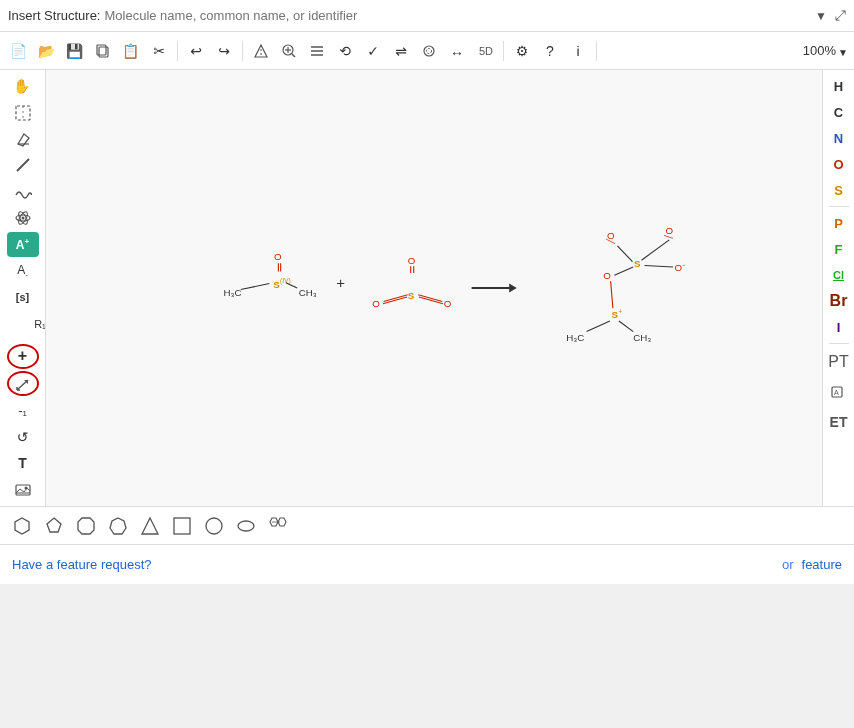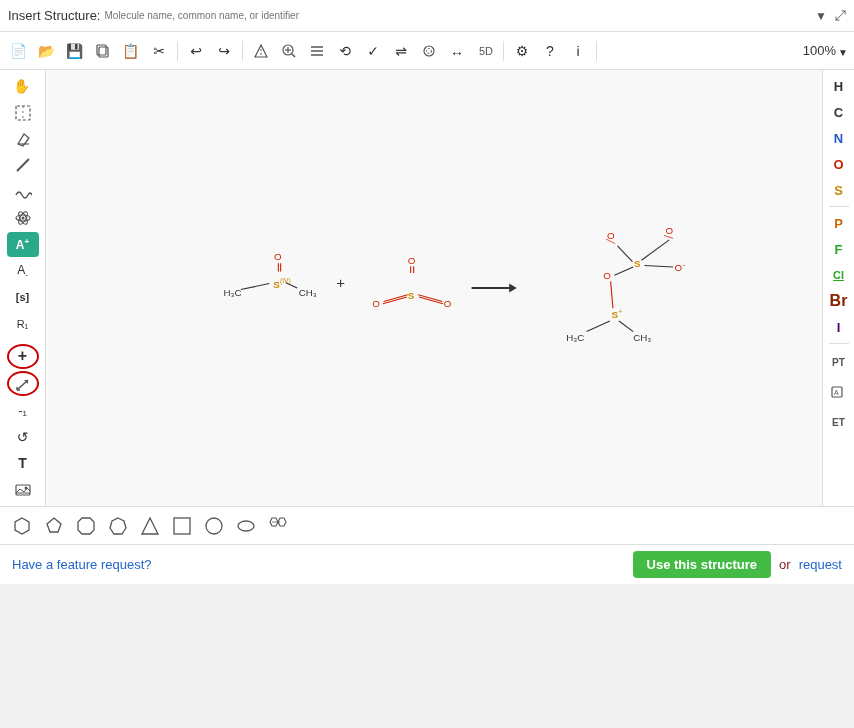--- a/index.html
+++ b/index.html
@@ -10,21 +10,21 @@
     
     .search-bar {
       display: flex; align-items: center; justify-content: space-between;
       border-bottom: 1px solid #ddd; padding: 4px 8px; height: 32px;
       background: #fff;
     }
     .search-bar-inner {
       display: flex; align-items: center; flex: 1;
     }
     .search-input {
-      border: none; outline: none; font-size: 10px; color: #a21caf;
+      border: none; outline: none; font-size: 13px; color: #a21caf;
       flex: 1; background: transparent;
     }
     .search-dropdown-icon { color: #555; font-size: 12px; cursor: pointer; margin-left: 4px; }
     .search-expand-icon { color: #555; font-size: 14px; cursor: pointer; margin-left: 8px; }
 
     
     .toolbar {
       display: flex; align-items: center; border-bottom: 1px solid #ddd;
       padding: 2px 6px; height: 38px; background: #fff; gap: 2px;
     }
@@ -102,21 +102,21 @@
       height: 40px; border-top: 1px solid #ddd; background: #fff;
       display: flex; align-items: center; justify-content: space-between;
       padding: 0 12px;
     }
     .feature-link { color: #2266cc; font-size: 13px; cursor: pointer; text-decoration: none; }
     .footer-right { display: flex; align-items: center; gap: 8px; }
     .use-structure-btn {
       background: #44bb44; color: #fff; border: none; border-radius: 4px;
       padding: 6px 14px; font-size: 13px; font-weight: bold; cursor: pointer;
     }
-    .or-text { font-size: 13px; color: #7f1d1d; }
+    .or-text { font-size: 13px; color: #3b82f6; }
     .cancel-link { color: #2266cc; font-size: 13px; cursor: pointer; text-decoration: none; }
   </style>
 </head>
 <body>
 
 <div class="app-container">
 
   <div class="search-bar">
     <div class="search-bar-inner">
       <span style="font-size:13px; color:#333; font-weight:500; margin-right:4px;">Insert Structure:</span>
@@ -226,21 +226,21 @@
       <button class="tool-btn teal-bg" title="Superscript">
         <span style="font-size:12px; font-weight:bold;">A<sup style="font-size:8px;">+</sup></span>
       </button>
       <button class="tool-btn" title="Subscript">
         <span style="font-size:12px;">A<sub style="font-size:8px;">-</sub></span>
       </button>
       <button class="tool-btn" title="Bracket">
         <span style="font-size:11px; font-weight:bold;">[s]</span>
       </button>
       <button class="tool-btn" title="R-group">
-        <span style="font-size:11px;">R₁</span>
+        <span style="font-size:11px;padding-left:35px;">R₁</span>
       </button>
       <button class="tool-btn highlight-circle" title="Zoom in" style="margin-top:6px;">
         <span style="font-size:16px; font-weight:bold; line-height:1;">+</span>
       </button>
       <button class="tool-btn highlight-circle" title="Zoom arrow">
         <svg width="18" height="18" viewBox="0 0 18 18">
             <line x1="3" y1="15" x2="14" y2="5" stroke="#555" stroke-width="1.5"></line>
             <polygon points="14,5 10,5 14,9" fill="#555"></polygon>
             <line x1="3" y1="15" x2="6" y2="15" stroke="#555" stroke-width="1.5"></line>
             <line x1="3" y1="12" x2="3" y2="15" stroke="#555" stroke-width="1.5"></line>
@@ -345,28 +345,28 @@
       <button class="element-btn elem-N">N</button>
       <button class="element-btn elem-O">O</button>
       <button class="element-btn elem-S">S</button>
       <div class="right-sep"></div>
       <button class="element-btn elem-P">P</button>
       <button class="element-btn elem-F">F</button>
       <button class="element-btn elem-Cl">Cl</button>
       <button class="element-btn elem-Br">Br</button>
       <button class="element-btn elem-I">I</button>
       <div class="right-sep"></div>
-      <button class="right-tool-icon" style="font-size:10px; font-weight:bold;">PT</button>
+      <button class="right-tool-icon" style="font-size:16px; font-weight:normal;">PT</button>
       <button class="right-tool-icon">
         <svg width="22" height="22" viewBox="0 0 22 22">
             <rect x="4" y="6" width="10" height="10" fill="none" stroke="#555" stroke-width="1.2" rx="1"></rect>
             <text x="6" y="14" font-size="7" fill="#555">A</text>
           </svg>
       </button>
-      <button class="right-tool-icon" style="font-size:10px; font-weight:bold;">ET</button>
+      <button class="right-tool-icon" style="font-size:14px; font-weight:bold;">ET</button>
     </div>
 
   </div>
 
   <div class="bottom-toolbar">
     <button class="shape-btn">
       <svg width="20" height="20" viewBox="0 0 20 20">
           <polygon points="10,2 17,6 17,14 10,18 3,14 3,6" fill="none" stroke="#555" stroke-width="1.3"></polygon>
         </svg>
     </button>
@@ -410,19 +410,18 @@
           <polygon points="6,2 10,2 12,6 10,10 6,10 4,6" fill="none" stroke="#555" stroke-width="1.1"></polygon>
           <polygon points="14,2 18,2 20,6 18,10 14,10 12,6" fill="none" stroke="#555" stroke-width="1.1"></polygon>
           <line x1="6" y1="6" x2="14" y2="6" stroke="#555" stroke-width="0.8"></line>
         </svg>
     </button>
   </div>
 
   <div class="footer">
     <a class="feature-link" href="#">Have a feature request?</a>
     <div class="footer-right">
-      <button class="use-structure-btn">Use this structure</button>
       <span class="or-text">or</span>
-      <a class="cancel-link" href="#">request</a>
+      <a class="cancel-link" href="#">feature</a>
     </div>
   </div>
 
 </div>
 
 </body></html>

